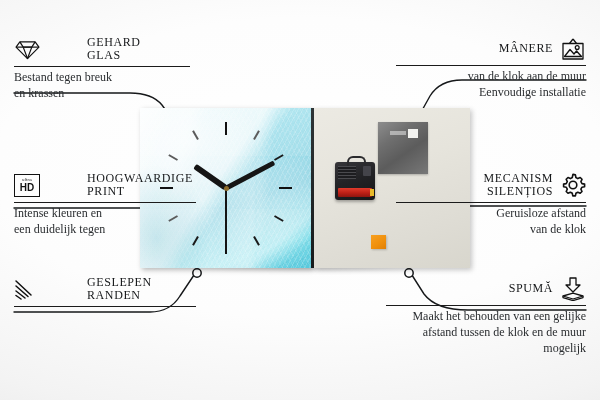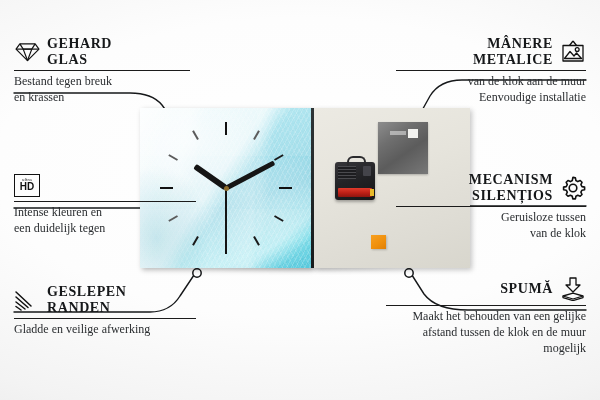--- a/index.html
+++ b/index.html
@@ -248,26 +248,27 @@
     flex: 0 0 auto;
     width: 26px;
     height: 26px;
     display: flex;
     align-items: center;
     justify-content: center;
     color: #111;
   }
   .ttl {
     font-family: "Liberation Serif", serif;
-    font-size: 14px;
+    font-size: 12px;
     letter-spacing: .6px;
     line-height: 1.12;
     color: #16181a;
-    font-weight: 700;
+    font-weight: 400;
     text-transform: uppercase;
+    margin-left: 40px;
   }
   .feature.left .ttl { text-align: left; }
   .feature.right .ttl { text-align: right; }
 
   .rule {
     height: 1px;
     background: #1b1b1b;
     margin: 3px 0 3px 0;
   }
   .desc {
@@ -409,54 +410,54 @@
   </div>
 
   <div class="feature left" style="left:14px; top:172px; width:196px;">
     <div class="row">
       <span class="ico">
         <span class="hd-badge">
           <span class="u">ultra</span>
           <span class="h">HD</span>
         </span>
       </span>
+      <div class="ttl">
+        <div>HOOGWAARDIGE</div>
+        <div>PRINT</div>
+      </div>
     </div>
     <div class="rule" style="width:182px;"></div>
     <div class="desc">
       <div>Intense kleuren en</div>
       <div>een duidelijk tegen</div>
     </div>
   </div>
 
-  <div class="feature left" style="left:14px; top:284px; width:196px;">
+  <div class="feature left" style="left:14px; top:276px; width:196px;">
     <div class="row">
       <span class="ico">
         <svg width="26" height="22" viewBox="0 0 26 22" fill="none" stroke="#111" stroke-width="1.5" stroke-linecap="round">
           <path d="M2 3 L17 17"></path>
           <path d="M2 8 L14 18.5"></path>
           <path d="M2 13 L11 20"></path>
           <path d="M2 17.5 L7 21"></path>
         </svg>
       </span>
       <div class="ttl">
         <div>GESLEPEN</div>
         <div>RANDEN</div>
       </div>
     </div>
     <div class="rule" style="width:182px;"></div>
-    <div class="desc">
-      <div>Gladde en veilige afwerking</div>
-    </div>
   </div>
 
   <div class="feature right" style="left:396px; top:36px; width:190px;">
     <div class="row">
       <div class="ttl">
         <div>MÂNERE</div>
-        <div>METALICE</div>
       </div>
       <span class="ico">
         <svg width="26" height="23" viewBox="0 0 26 23" fill="none" stroke="#111" stroke-width="1.3" stroke-linejoin="round">
           <path d="M13 1 L9.5 5.5 M13 1 L16.5 5.5"></path>
           <rect x="3" y="5.5" width="20" height="15.5"></rect>
           <path d="M4.5 18.5 L10 11.5 L14 16 L16.5 13 L21.5 18.5 Z"></path>
           <circle cx="17.2" cy="9.6" r="1.9"></circle>
         </svg>
       </span>
     </div>
@@ -475,21 +476,21 @@
       </div>
       <span class="ico">
         <svg width="26" height="26" viewBox="0 0 26 26" fill="none" stroke="#111" stroke-width="1.6" stroke-linejoin="round">
           <path d="M13 2.4 l2.4 .5 .5 2.6 1.9 1.1 2.4-1.1 1.8 1.8 -1.1 2.4 1.1 1.9 2.6 .5 0 2.6 -2.6 .5 -1.1 1.9 1.1 2.4 -1.8 1.8 -2.4-1.1 -1.9 1.1 -.5 2.6 -2.6 0 -.5-2.6 -1.9-1.1 -2.4 1.1 -1.8-1.8 1.1-2.4 -1.1-1.9 -2.6-.5 0-2.6 2.6-.5 1.1-1.9 -1.1-2.4 1.8-1.8 2.4 1.1 1.9-1.1 .5-2.6 z"></path>
           <circle cx="13" cy="13" r="3.8"></circle>
         </svg>
       </span>
     </div>
     <div class="rule" style="width:190px;"></div>
     <div class="desc">
-      <div>Geruisloze tussen</div>
+      <div>Geruisloze afstand</div>
       <div>van de klok</div>
     </div>
   </div>
 
   <div class="feature right" style="left:386px; top:276px; width:200px;">
     <div class="row">
       <div class="ttl">
         <div>SPUMĂ</div>
       </div>
       <span class="ico">

